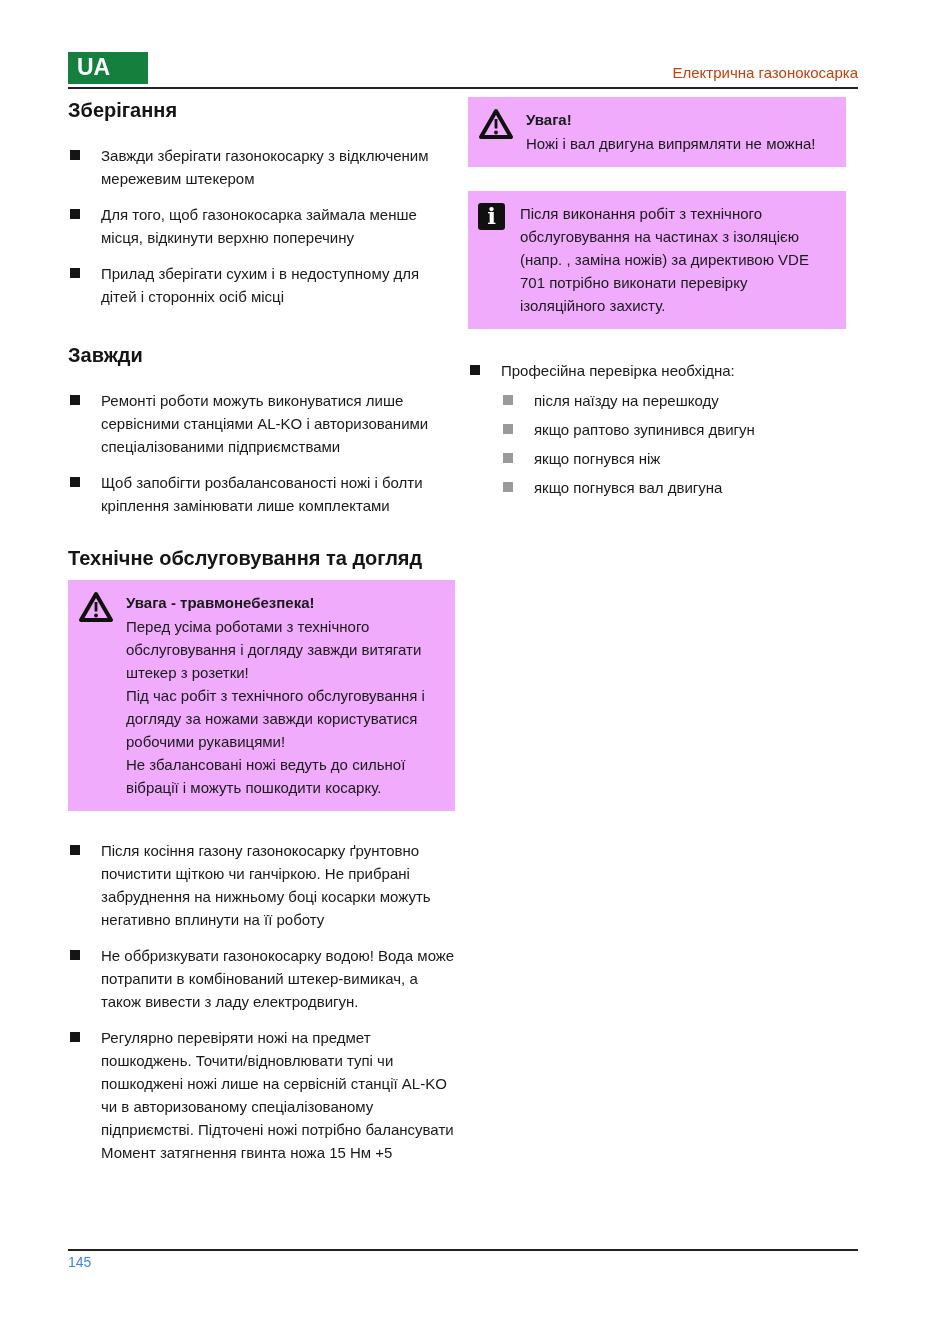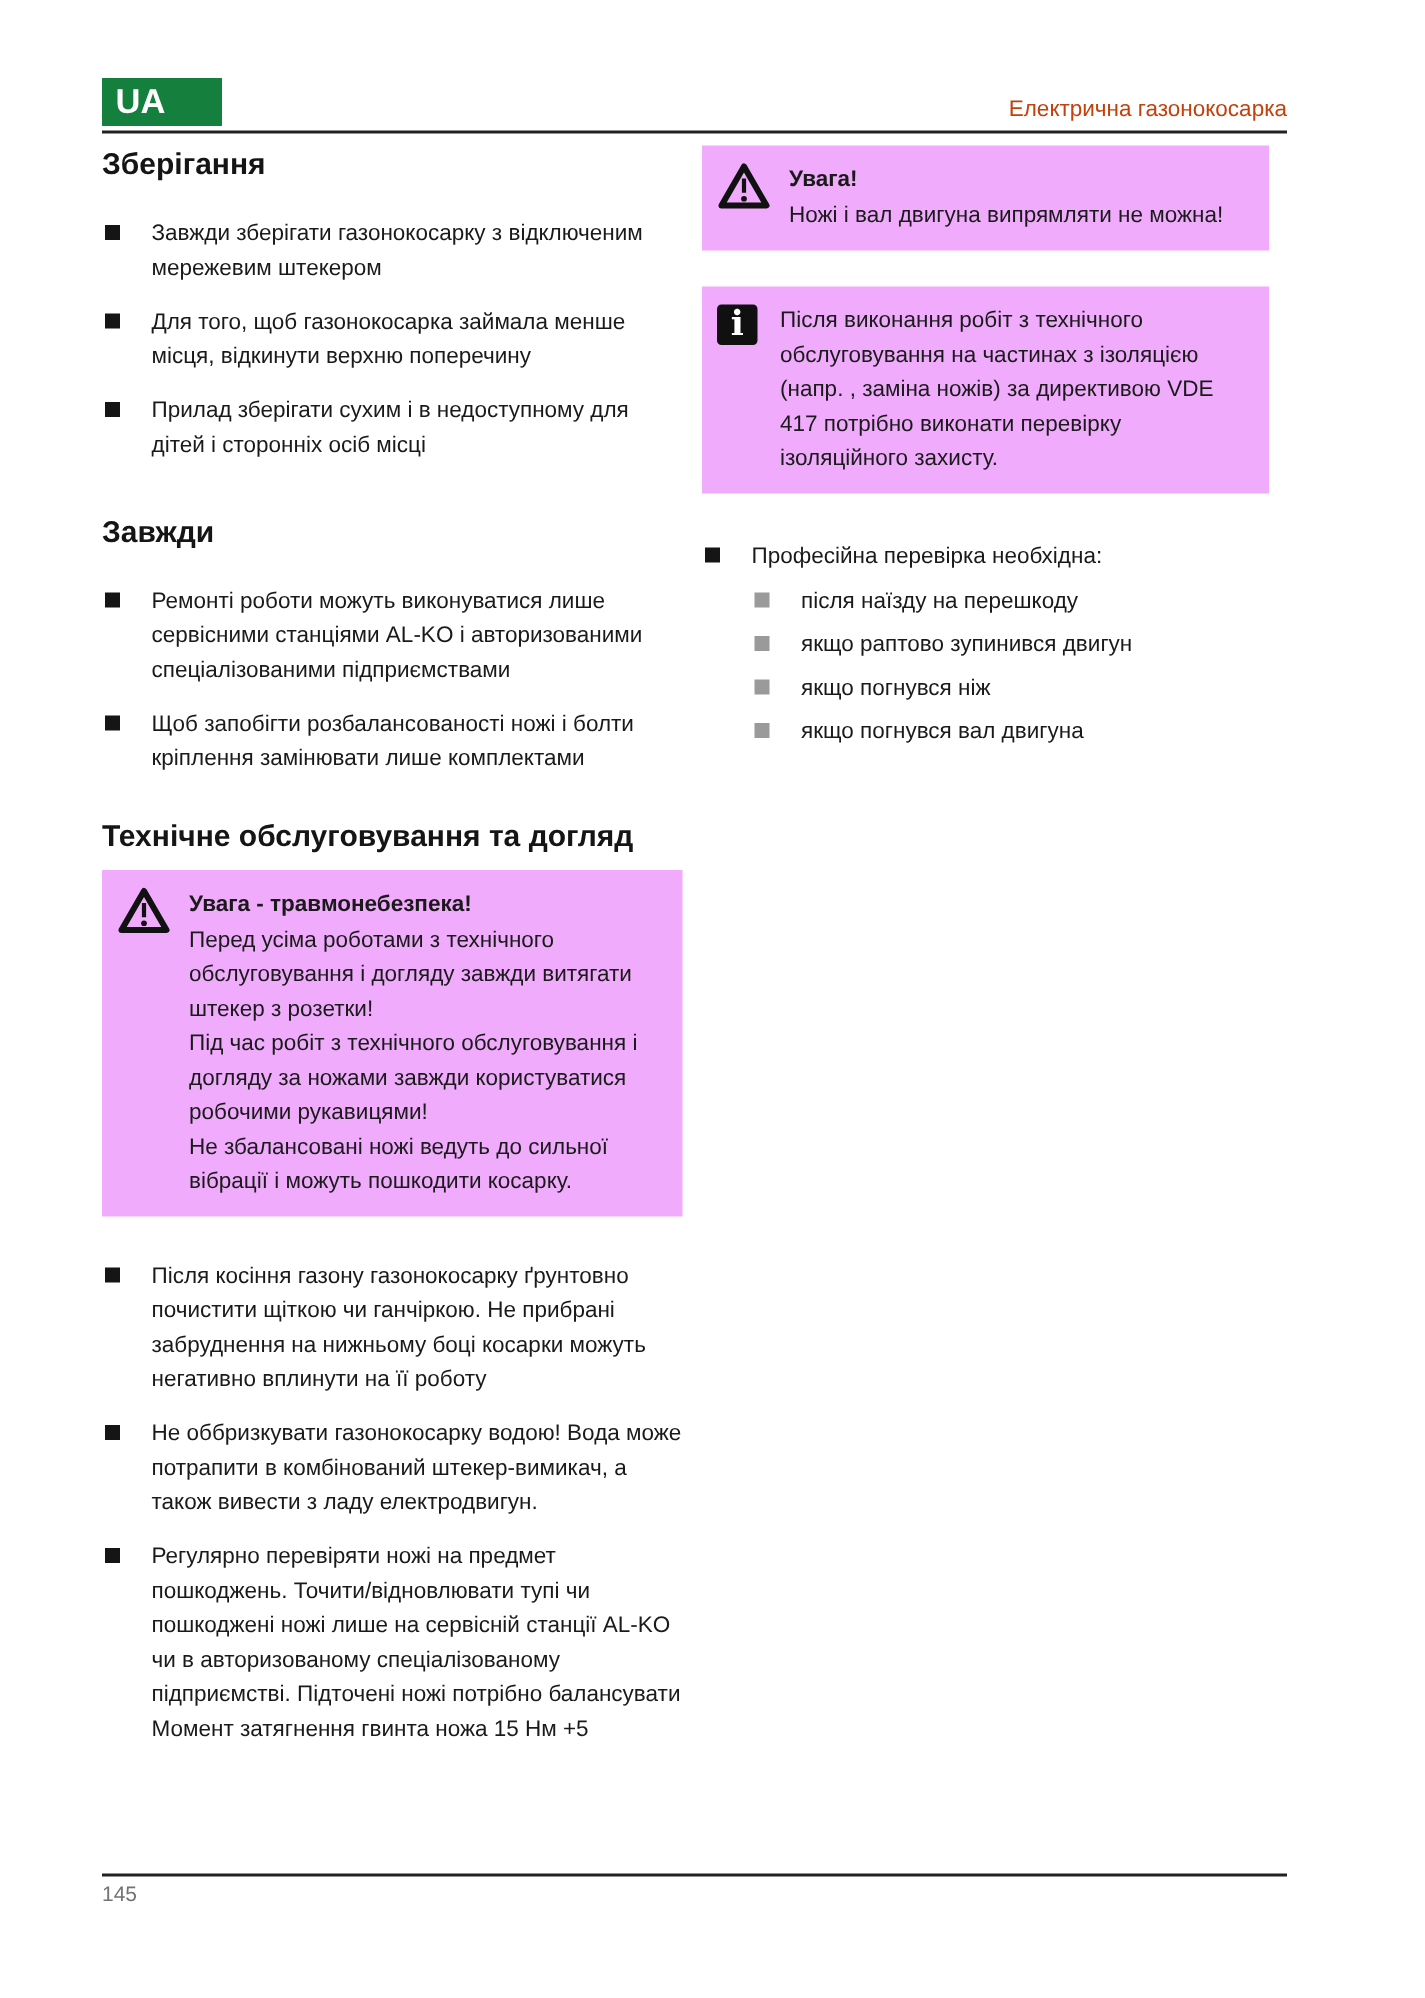--- a/index.html
+++ b/index.html
@@ -73,21 +73,21 @@
     font-family:"DejaVu Serif", serif; font-weight:bold;
     font-size:23px; line-height:25px; text-align:center;
     border-radius:3px;
   }
 
   
   .page-footer {
     position:absolute; left:68px; top:1249px; width:790px;
     border-top:2px solid #222;
   }
-  .page-number { font-size:14px; color:#737373; padding-top:3px; }
+  .page-number { font-size:14px; color:#3b82f6; padding-top:3px; }
 </style>
 </head>
 <body>
 
 <div class="page">
   <div class="content">
 
     <div class="page-header">
       <span class="lang-badge">UA</span>
       <span class="header-title">Електрична газонокосарка</span>
@@ -175,21 +175,21 @@
             <div class="note-title">Увага!</div>
             <div class="note-para">Ножі і вал двигуна випрямляти не можна!</div>
           </div>
         </div>
 
         <div class="note-box box-mt-2">
           <span class="note-icon-slot" style="top:12px;">
             <span class="info-icon">i</span>
           </span>
           <div class="note-content" style="margin-left:40px;">
-            <div class="note-para">Після виконання робіт з технічного обслуговування на частинах з ізоляцією (напр. , заміна ножів) за директивою VDE 417 потрібно виконати перевірку ізоляційного захисту.</div>
+            <div class="note-para">Після виконання робіт з технічного обслуговування на частинах з ізоляцією (напр. , заміна ножів) за директивою VDE 701 потрібно виконати перевірку ізоляційного захисту.</div>
           </div>
         </div>
 
         <ul class="bullet-list" style="margin-top:30px;">
           <li class="bullet-item">
             <span class="bullet-marker"></span>
             <span>Професійна перевірка необхідна:</span>
             <ul class="sub-list">
               <li class="sub-item">
                 <span class="bullet-marker"></span>

